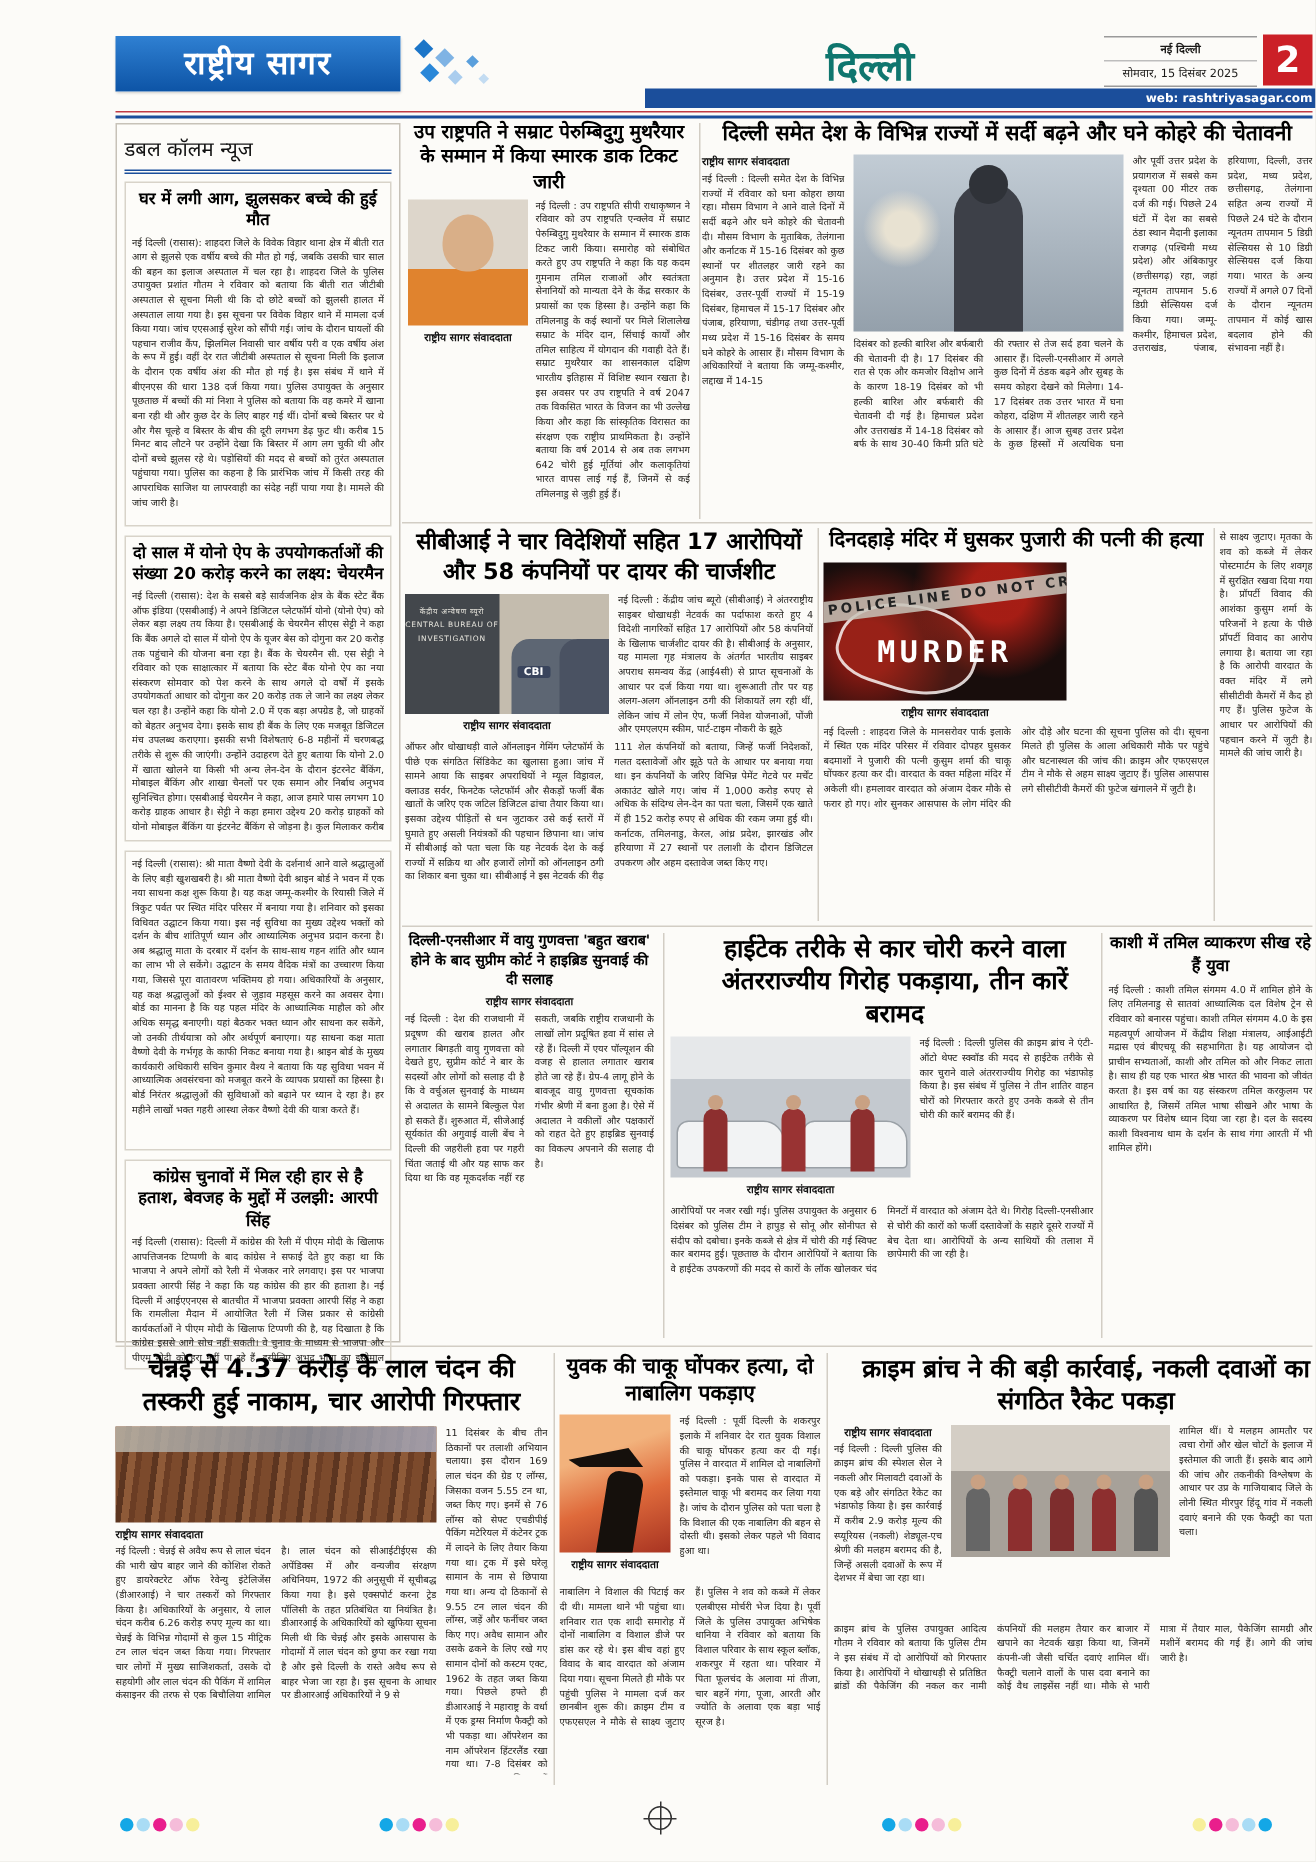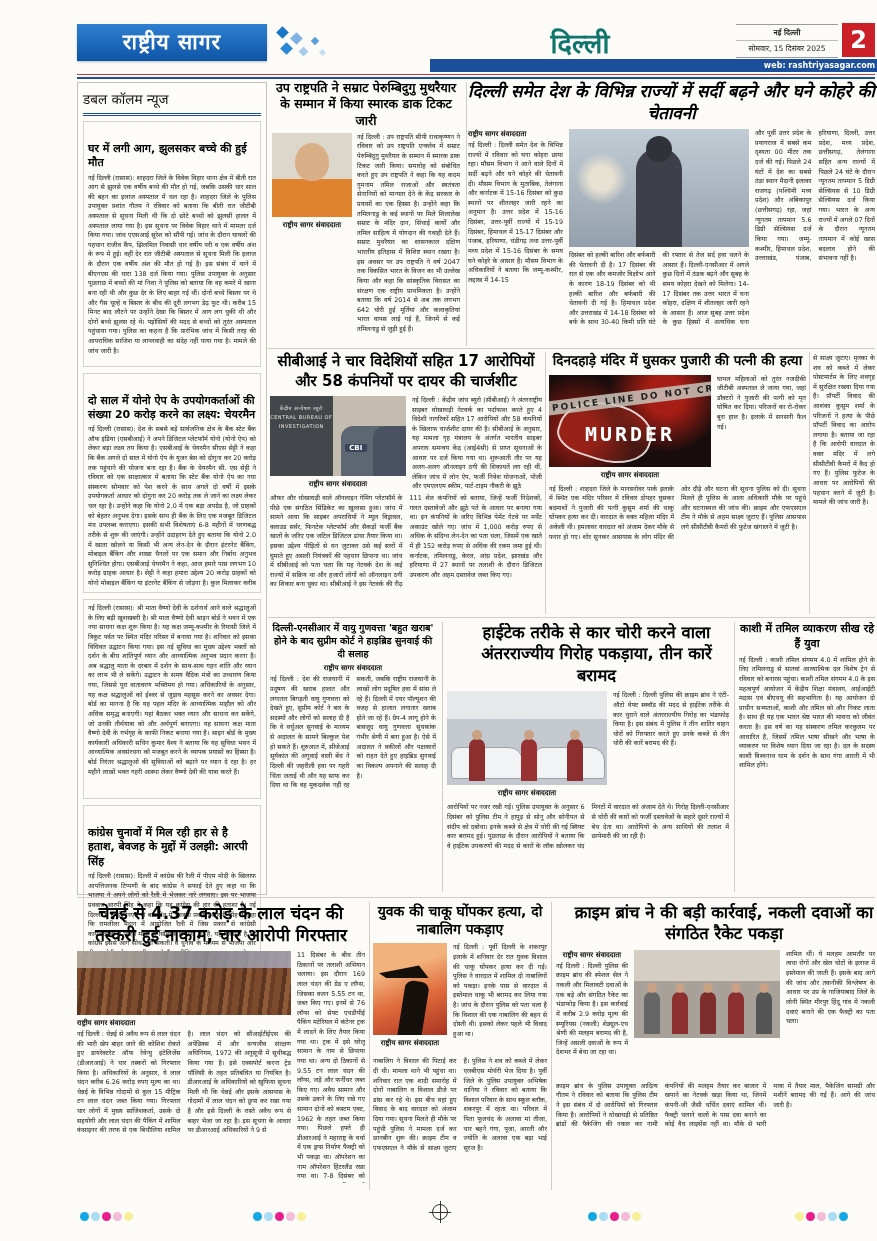--- a/index.html
+++ b/index.html
@@ -14,36 +14,36 @@
   .edition{font-size:7.5px;text-align:center;line-height:1.5;border-top:1px solid #9a9a9a;border-bottom:1px solid #9a9a9a;padding:2px 0;}
   .edition .e1{font-weight:bold;border-bottom:1px solid #bdbdbd;padding-bottom:2px;margin-bottom:2px;}
   .pagenum{background:#cb2027;color:#fff;font-size:24px;font-weight:bold;text-align:center;line-height:34px;}
   .webstrip{background:#1b4e9b;color:#fff;font-size:8px;font-weight:bold;text-align:right;line-height:13px;padding-right:5px;}
   .mainrule{border-top:1px solid #c03a44;border-bottom:2.5px solid #1b4e9b;height:2px;}
   
   .vr{position:absolute;width:0;border-left:1px solid #d2cdc4;}
   .hr{position:absolute;height:0;border-top:1px solid #d2cdc4;}
   
   .hl{font-weight:bold;color:#000;text-align:center;}
-  .hl-xl{font-size:17px;line-height:1.3;font-style:italic;}
+  .hl-xl{font-size:14px;line-height:1.3;}
   .hl-lg{font-size:16.5px;line-height:1.3;margin-left:17px;}
   .hl-md{font-size:12.5px;line-height:1.3;}
   .hl-sm{font-size:9.5px;line-height:1.35;}
   .byline{font-size:7px;font-weight:bold;text-align:center;padding:3px 0;color:#111;}
   .body{font-size:6.4px;line-height:1.5;text-align:justify;color:#262420;}
   .clip{overflow:hidden;}
   .cols2{column-count:2;column-gap:7px;}
   .cols3{column-count:3;column-gap:7px;}
   .row{display:flex;gap:6px;}
   
   .panel{border:1px solid #c7c2b8;background:#fdfcf9;padding:4px 5px;box-sizing:border-box;}
   .panel-title{font-size:13.5px;font-weight:normal;text-align:left;padding:3px 0 5px 0;
                border-bottom:3px double #1b4e9b;margin-bottom:5px;color:#111;}
   .dcn-art{border:1px solid #d8d3c9;padding:4px;margin-bottom:6px;}
-  .dcn-hl{font-size:11px;font-weight:bold;line-height:1.3;margin-bottom:3px;color:#000;margin-top:16px;}
+  .dcn-hl{font-size:11px;font-weight:bold;line-height:1.3;text-align:center;margin-bottom:3px;color:#000;}
   
   .ph{position:relative;overflow:hidden;background:#cfcac2;}
   .ph-vp{background:linear-gradient(180deg,#ddd6cb 0 55%,#e0832e 55% 100%);}
   .vp-head{position:absolute;left:50%;top:12%;width:34px;height:38px;margin-left:-17px;border-radius:50% 50% 46% 46%;background:#d9af88;}
   .ph-fog{background:radial-gradient(circle at 18% 42%,#e8e2d2 0 7%,rgba(0,0,0,0) 16%),linear-gradient(180deg,#c2ccd5,#94a0ab);}
   .fog-man{position:absolute;left:50%;top:16%;width:46px;height:120%;margin-left:-23px;background:#3d4048;border-radius:22px 22px 0 0;}
   .fog-head{position:absolute;left:50%;top:6%;width:26px;height:26px;margin-left:-13px;border-radius:50%;background:#2f3238;}
   .ph-cbi{background:#c4bcae;}
   .cbi-slab{position:absolute;left:0;top:0;width:46%;height:100%;background:#43474c;color:#e8e6de;
             font-size:5px;line-height:1.8;text-align:center;padding-top:8px;box-sizing:border-box;letter-spacing:.5px;}
@@ -181,21 +181,20 @@
     <div class="hl" style="font-size:13.5px;line-height:1.3;">दिनदहाड़े मंदिर में घुसकर पुजारी की पत्नी की हत्या</div>
     <div class="row" style="margin-top:5px;">
       <div style="width:162px;flex:none;">
         <div class="ph ph-murder" style="width:162px;height:92px;">
           <div class="chalk"></div>
           <div class="tape">POLICE LINE DO NOT CR</div>
           <div class="murder-word">MURDER</div>
         </div>
         <div class="byline">राष्ट्रीय सागर संवाददाता</div>
       </div>
-      <div class="body clip" style="flex:1;height:108px;">घायल महिलाओं को तुरंत नजदीकी जीटीबी अस्पताल ले जाया गया, जहां डॉक्टरों ने पुजारी की पत्नी को मृत घोषित कर दिया। परिजनों का रो-रोकर बुरा हाल है। इलाके में सनसनी फैल गई।</div>
     </div>
     <div class="body cols2 clip" style="height:126px;margin-top:2px;">नई दिल्ली : शाहदरा जिले के मानसरोवर पार्क इलाके में स्थित एक मंदिर परिसर में रविवार दोपहर घुसकर बदमाशों ने पुजारी की पत्नी कुसुम शर्मा की चाकू घोंपकर हत्या कर दी। वारदात के वक्त महिला मंदिर में अकेली थी। हमलावर वारदात को अंजाम देकर मौके से फरार हो गए। शोर सुनकर आसपास के लोग मंदिर की ओर दौड़े और घटना की सूचना पुलिस को दी। सूचना मिलते ही पुलिस के आला अधिकारी मौके पर पहुंचे और घटनास्थल की जांच की। क्राइम और एफएसएल टीम ने मौके से अहम साक्ष्य जुटाए हैं। पुलिस आसपास लगे सीसीटीवी कैमरों की फुटेज खंगालने में जुटी है।</div>
   </article>
   <div class="abs body clip" style="left:813px;top:354px;width:62px;height:258px;">से साक्ष्य जुटाए। मृतका के शव को कब्जे में लेकर पोस्टमार्टम के लिए शवगृह में सुरक्षित रखवा दिया गया है। प्रॉपर्टी विवाद की आशंका कुसुम शर्मा के परिजनों ने हत्या के पीछे प्रॉपर्टी विवाद का आरोप लगाया है। बताया जा रहा है कि आरोपी वारदात के वक्त मंदिर में लगे सीसीटीवी कैमरों में कैद हो गए हैं। पुलिस फुटेज के आधार पर आरोपियों की पहचान करने में जुटी है। मामले की जांच जारी है।</div>
 
   <article class="abs" style="left:270px;top:622px;width:166px;height:268px;">
     <div class="hl hl-sm">दिल्ली-एनसीआर में वायु गुणवत्ता 'बहुत खराब' होने के बाद सुप्रीम कोर्ट ने हाइब्रिड सुनवाई की दी सलाह</div>
     <div class="byline">राष्ट्रीय सागर संवाददाता</div>
     <div class="body cols2 clip" style="height:212px;">नई दिल्ली : देश की राजधानी में प्रदूषण की खराब हालत और लगातार बिगड़ती वायु गुणवत्ता को देखते हुए, सुप्रीम कोर्ट ने बार के सदस्यों और लोगों को सलाह दी है कि वे वर्चुअल सुनवाई के माध्यम से अदालत के सामने बिल्कुल पेश हो सकते हैं। शुरुआत में, सीजेआई सूर्यकांत की अगुवाई वाली बेंच ने दिल्ली की जहरीली हवा पर गहरी चिंता जताई थी और यह साफ कर दिया था कि वह मूकदर्शक नहीं रह सकती, जबकि राष्ट्रीय राजधानी के लाखों लोग प्रदूषित हवा में सांस ले रहे हैं। दिल्ली में एयर पॉल्यूशन की वजह से हालात लगातार खराब होते जा रहे हैं। ग्रेप-4 लागू होने के बावजूद वायु गुणवत्ता सूचकांक गंभीर श्रेणी में बना हुआ है। ऐसे में अदालत ने वकीलों और पक्षकारों को राहत देते हुए हाइब्रिड सुनवाई का विकल्प अपनाने की सलाह दी है।</div>
   </article>

